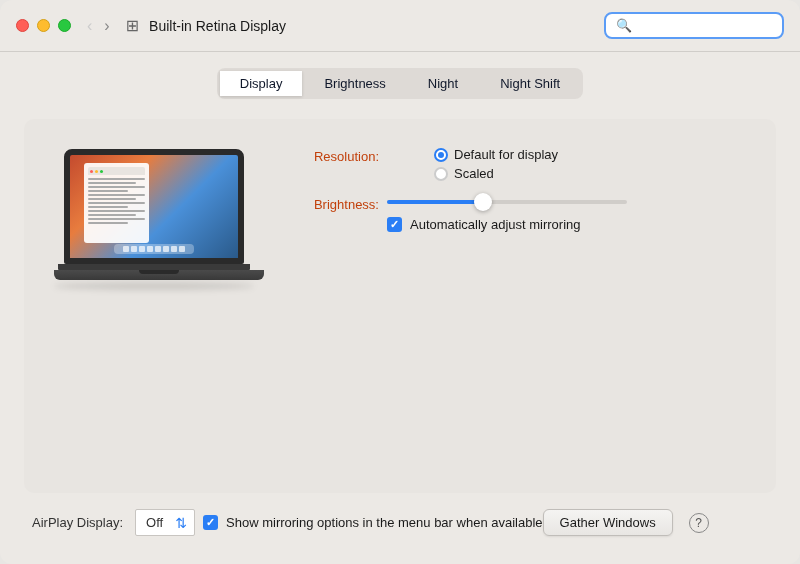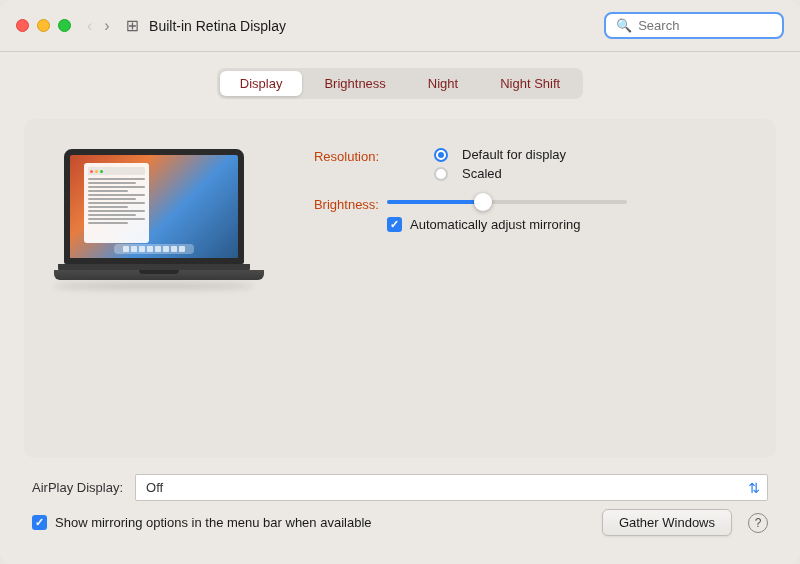--- a/index.html
+++ b/index.html
@@ -111,24 +111,24 @@
     }
     .tabs-container {
       background: #dedad6;
       border-radius: 8px;
       padding: 3px;
       display: flex;
       gap: 2px;
     }
     .tab {
       padding: 5px 20px;
-      border-radius: 6px;
-      font-size: 13px;
-      cursor: pointer;
-      color: #7f1d1d;
+      border-radius: 0;
+      font-size: 13px;
+      cursor: pointer;
+      color: #0f172a;
       font-weight: 400;
       border: none;
       background: transparent;
     }
     .tab.active {
       background: white;
       font-weight: 500;
       box-shadow: 0 1px 3px rgba(0,0,0,0.15);
     }
 
@@ -298,21 +298,21 @@
 
     .setting-controls {
       display: flex;
       flex-direction: column;
       gap: 4px;
     }
 
     .radio-option {
       display: flex;
       align-items: center;
-      gap: 14px;
+      gap: 6px;
       cursor: pointer;
       padding-left: 47px;
     }
 
     .radio-btn {
       width: 14px;
       height: 14px;
       border-radius: 50%;
       border: 2px solid #ccc;
       background: white;
@@ -412,21 +412,21 @@
 
     .checkbox-label {
       font-size: 13px;
       color: #1a1a1a;
     }
 
     
     .bottom-bar {
       padding: 0 8px 12px;
       display: flex;
-      flex-direction: column;
+      flex-direction: row;
       gap: 8px;
     }
 
     .airplay-row {
       display: flex;
       align-items: center;
       gap: 12px;
     }
 
     .airplay-label {
@@ -523,21 +523,20 @@
     <div class="traffic-light tl-green"></div>
   </div>
   <div class="nav-buttons">
     <button class="nav-btn disabled">‹</button>
     <button class="nav-btn">›</button>
   </div>
   <span class="grid-icon">⊞</span>
   <span class="titlebar-title">Built-in Retina Display</span>
   <div class="search-box">
     <span class="search-icon">🔍</span>
-    <input class="search-input" type="text" placeholder="Search" style="">
   </div>
 </div>
 
 <div class="main-content">
 
   <div class="tabs-bar">
     <div class="tabs-container">
       <button class="tab active">Display</button>
       <button class="tab">Brightness</button>
       <button class="tab">Night</button>

